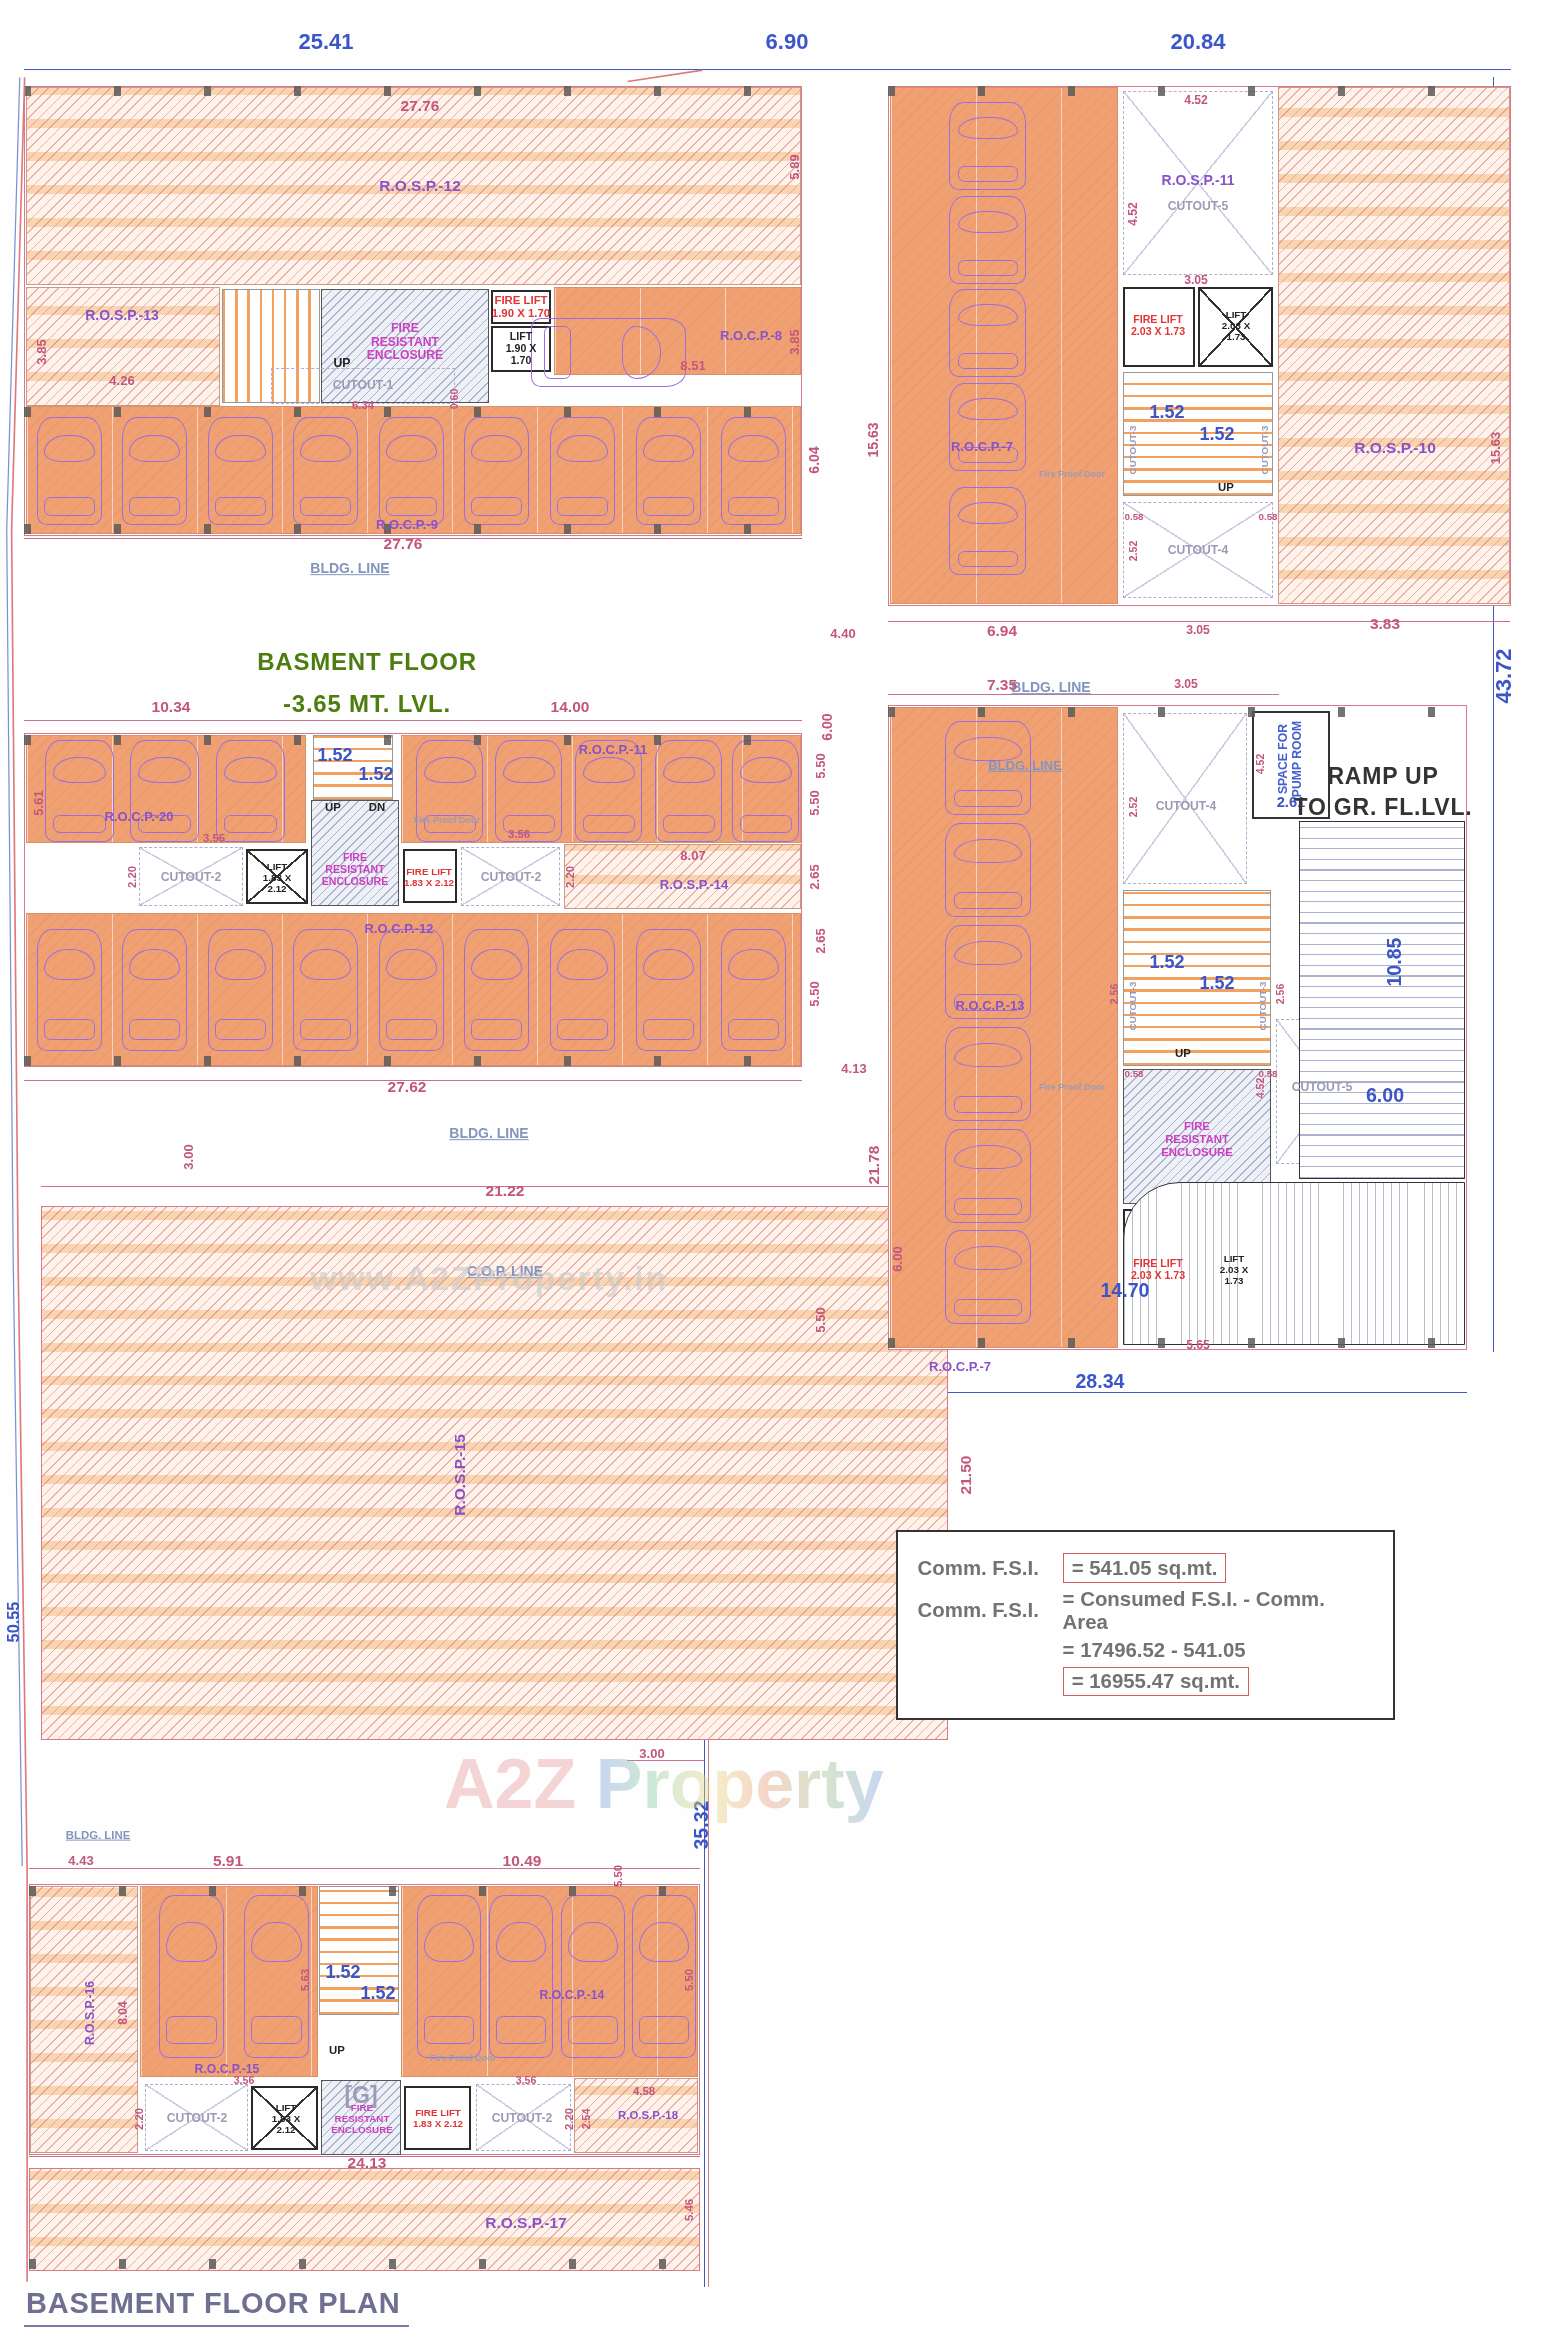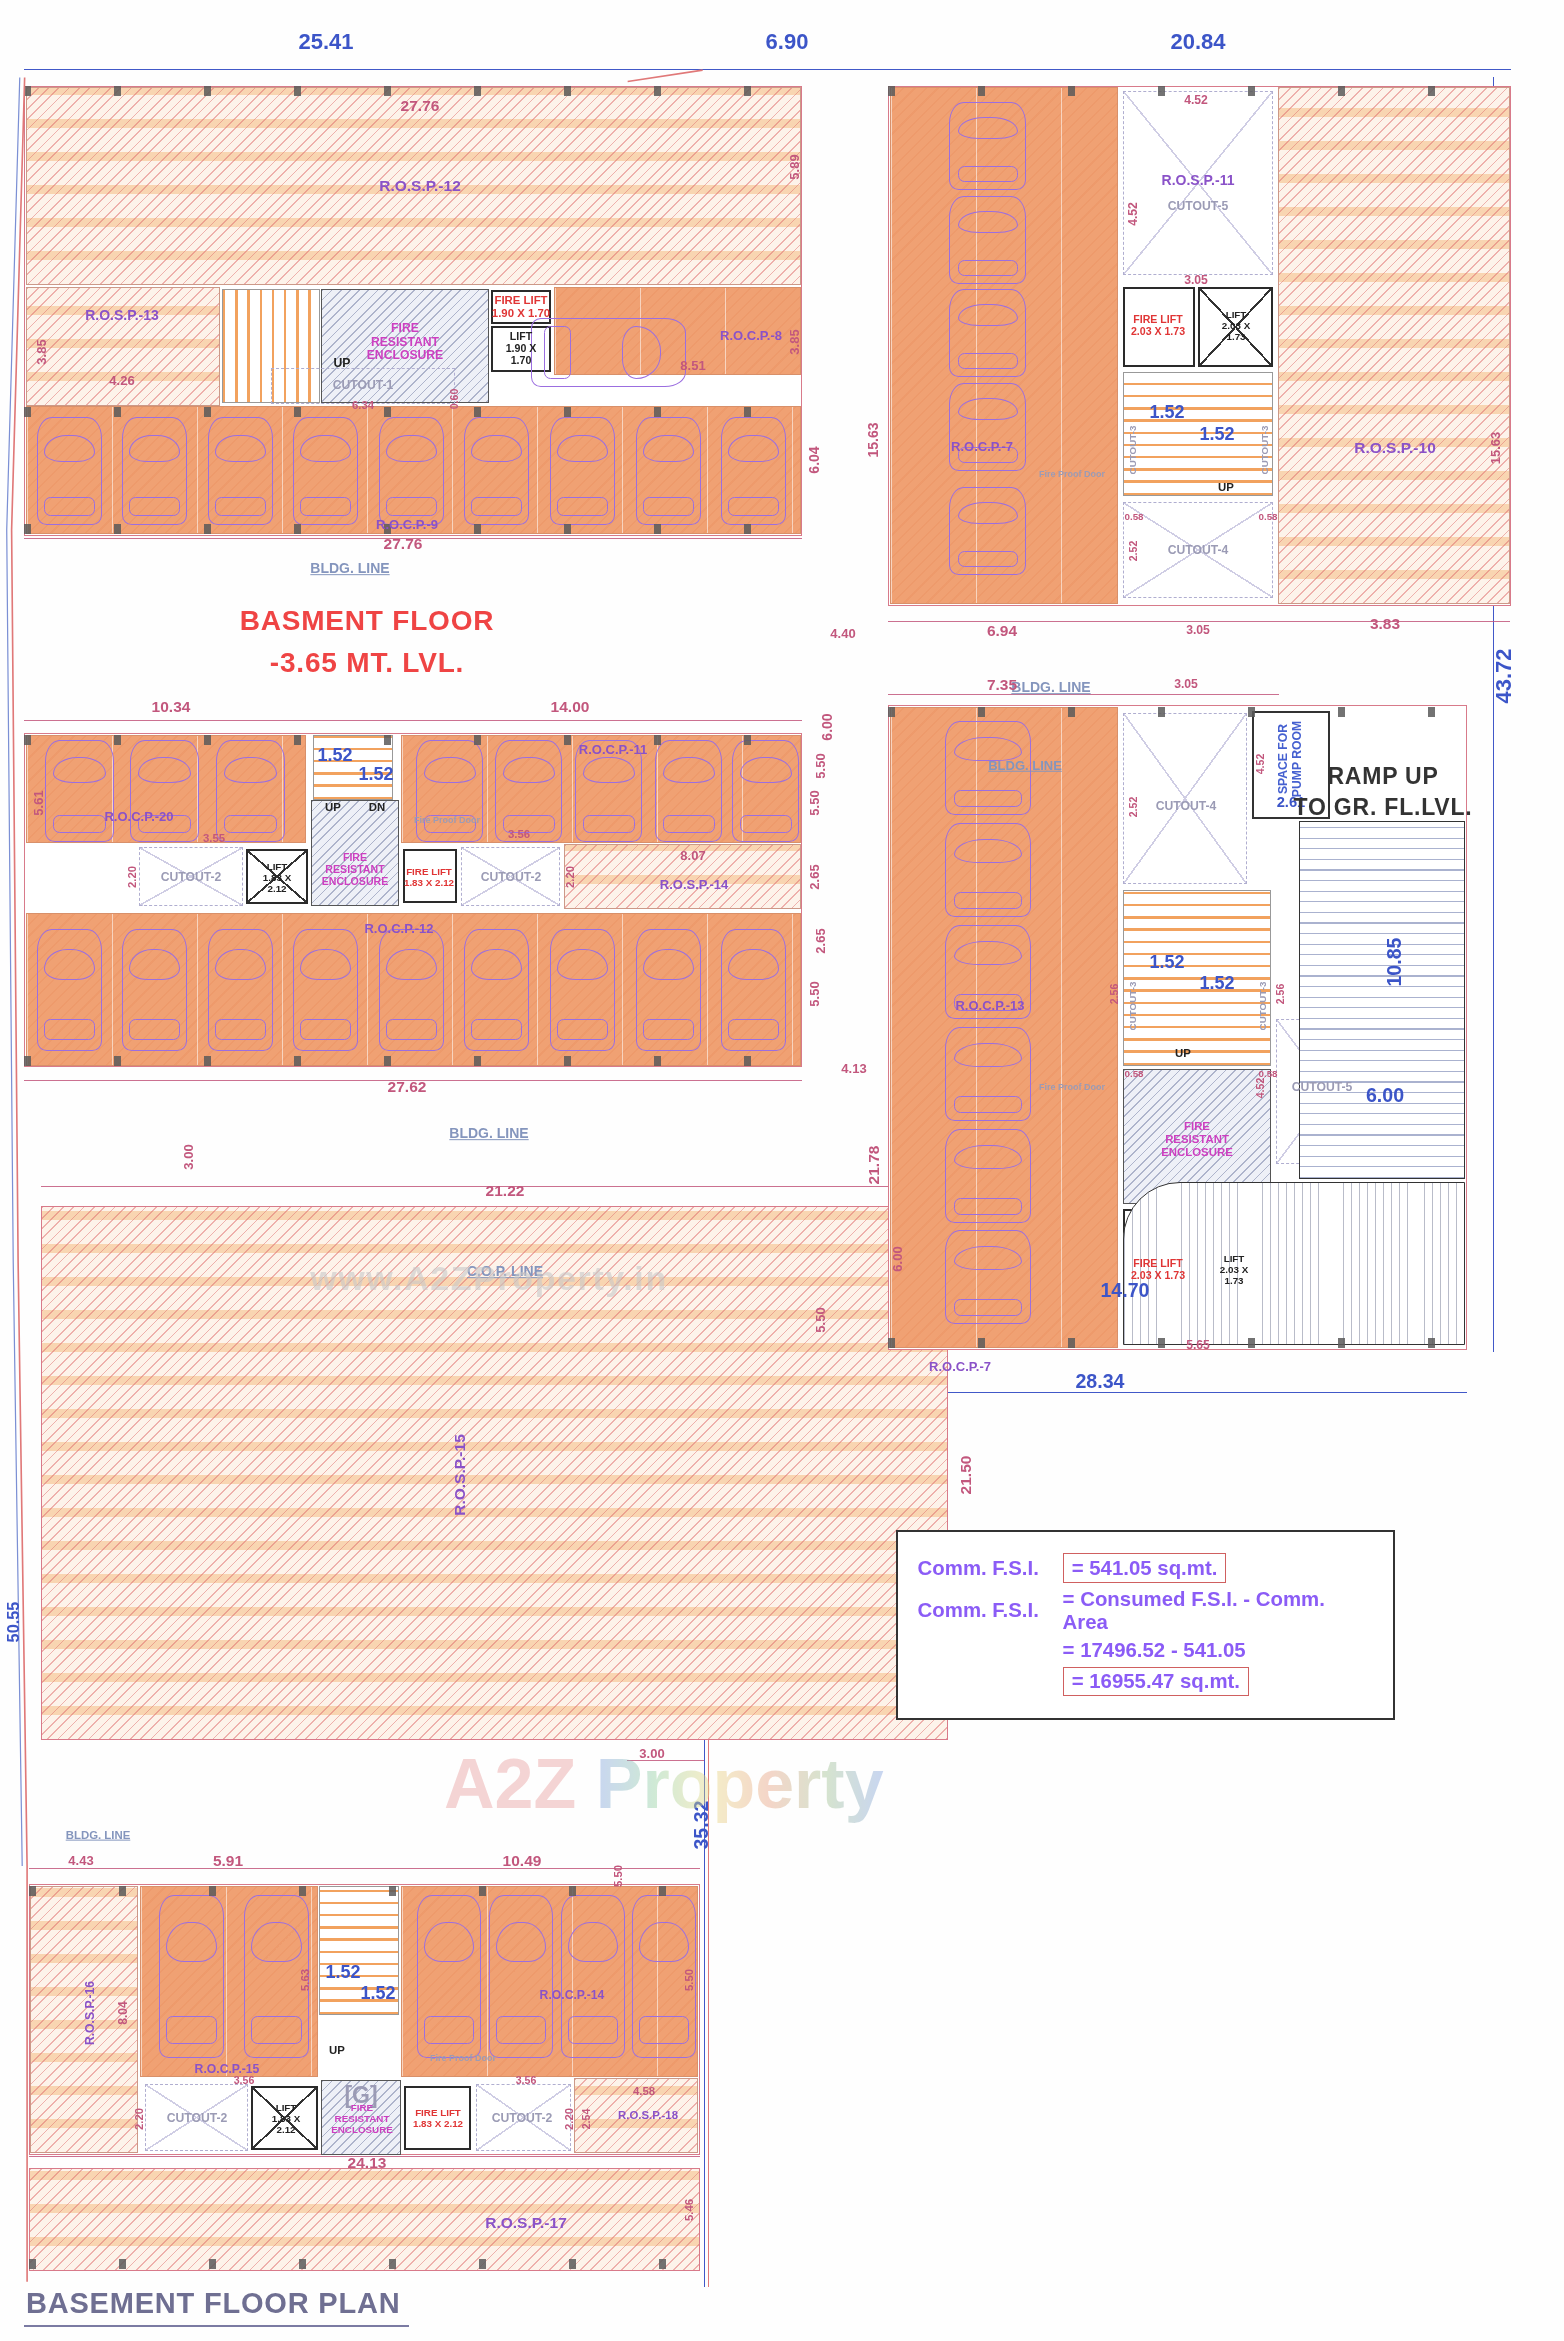--- a/index.html
+++ b/index.html
@@ -57,32 +57,32 @@
   .dimb{color:#3c55c8;font-size:22px;}
   .dimb2{color:#3c55c8;font-size:16.3px;}
   .lpurple{color:#8a52c8;font-size:15.5px;}
   .lgray{color:#9b9bb5;font-size:13px;}
   .lblack{color:#222;font-size:12.2px;}
   .lblack2{color:#333;font-size:23px;letter-spacing:0.8px;}
   .lred{color:#e03535;font-size:11.4px;}
   .lmag{color:#cc3fc0;font-size:11.4px;}
   .lblue{color:#8495bd;font-size:14px;text-decoration:underline;}
   .lblueb{color:#4560d0;font-size:12.2px;}
-  .title1{color:#ef4444;font-size:28px;letter-spacing:0.8px;}
+  .title1{color:#4d7c0f;font-size:24px;letter-spacing:0.8px;margin-top:41px;}
   .wm1{color:#c9c9c9;opacity:.6;font-size:34px;letter-spacing:1.6px;}
   
   .dline{position:absolute;height:0;border-top:1.2px solid #c2577d;opacity:.85;}
   .dlineb{position:absolute;height:0;border-top:1.2px solid #4158c8;}
   .dlinebv{position:absolute;width:0;border-left:1.2px solid #4158c8;}
   .dlinerv{position:absolute;width:0;border-left:1.6px solid #e07878;}
   
   .fsi{position:absolute;left:896px;top:1530px;width:499px;background:#fff;
        border:2.4px solid #333;box-sizing:border-box;padding:16.3px 19.6px;z-index:50;}
   .fsi .row{display:grid;grid-template-columns:145px 1fr;align-items:center;margin:4.9px 0;
-       font-weight:bold;font-size:20.4px;color:#8b5cf6;}
+       font-weight:bold;font-size:20.4px;color:#737373;}
   .fsi .rbox{display:inline-block;border:1.6px solid #d06060;padding:2.4px 8.1px;justify-self:start;}
   
   .plan-title{position:absolute;left:24.4px;top:2287px;font-size:29px;font-weight:bold;
        color:#6f6f92;border-bottom:2.4px solid #7b7ba3;padding:0 8.1px 4.9px 1.6px;letter-spacing:0.8px;z-index:50;}
   .wm2{position:absolute;left:444px;top:1744px;font-size:70px;font-weight:bold;opacity:.42;z-index:45;}
   .wm2 .wma{color:#e89b9b;}
   .wm2 .wmb{background:linear-gradient(90deg,#7f9fe0,#8fce9f,#e8d77f,#e89f7f,#9fbf8f,#7f9fe0);
        -webkit-background-clip:text;background-clip:text;color:transparent;}
   svg.overlay{position:absolute;left:0;top:0;z-index:5;}
 </style>

